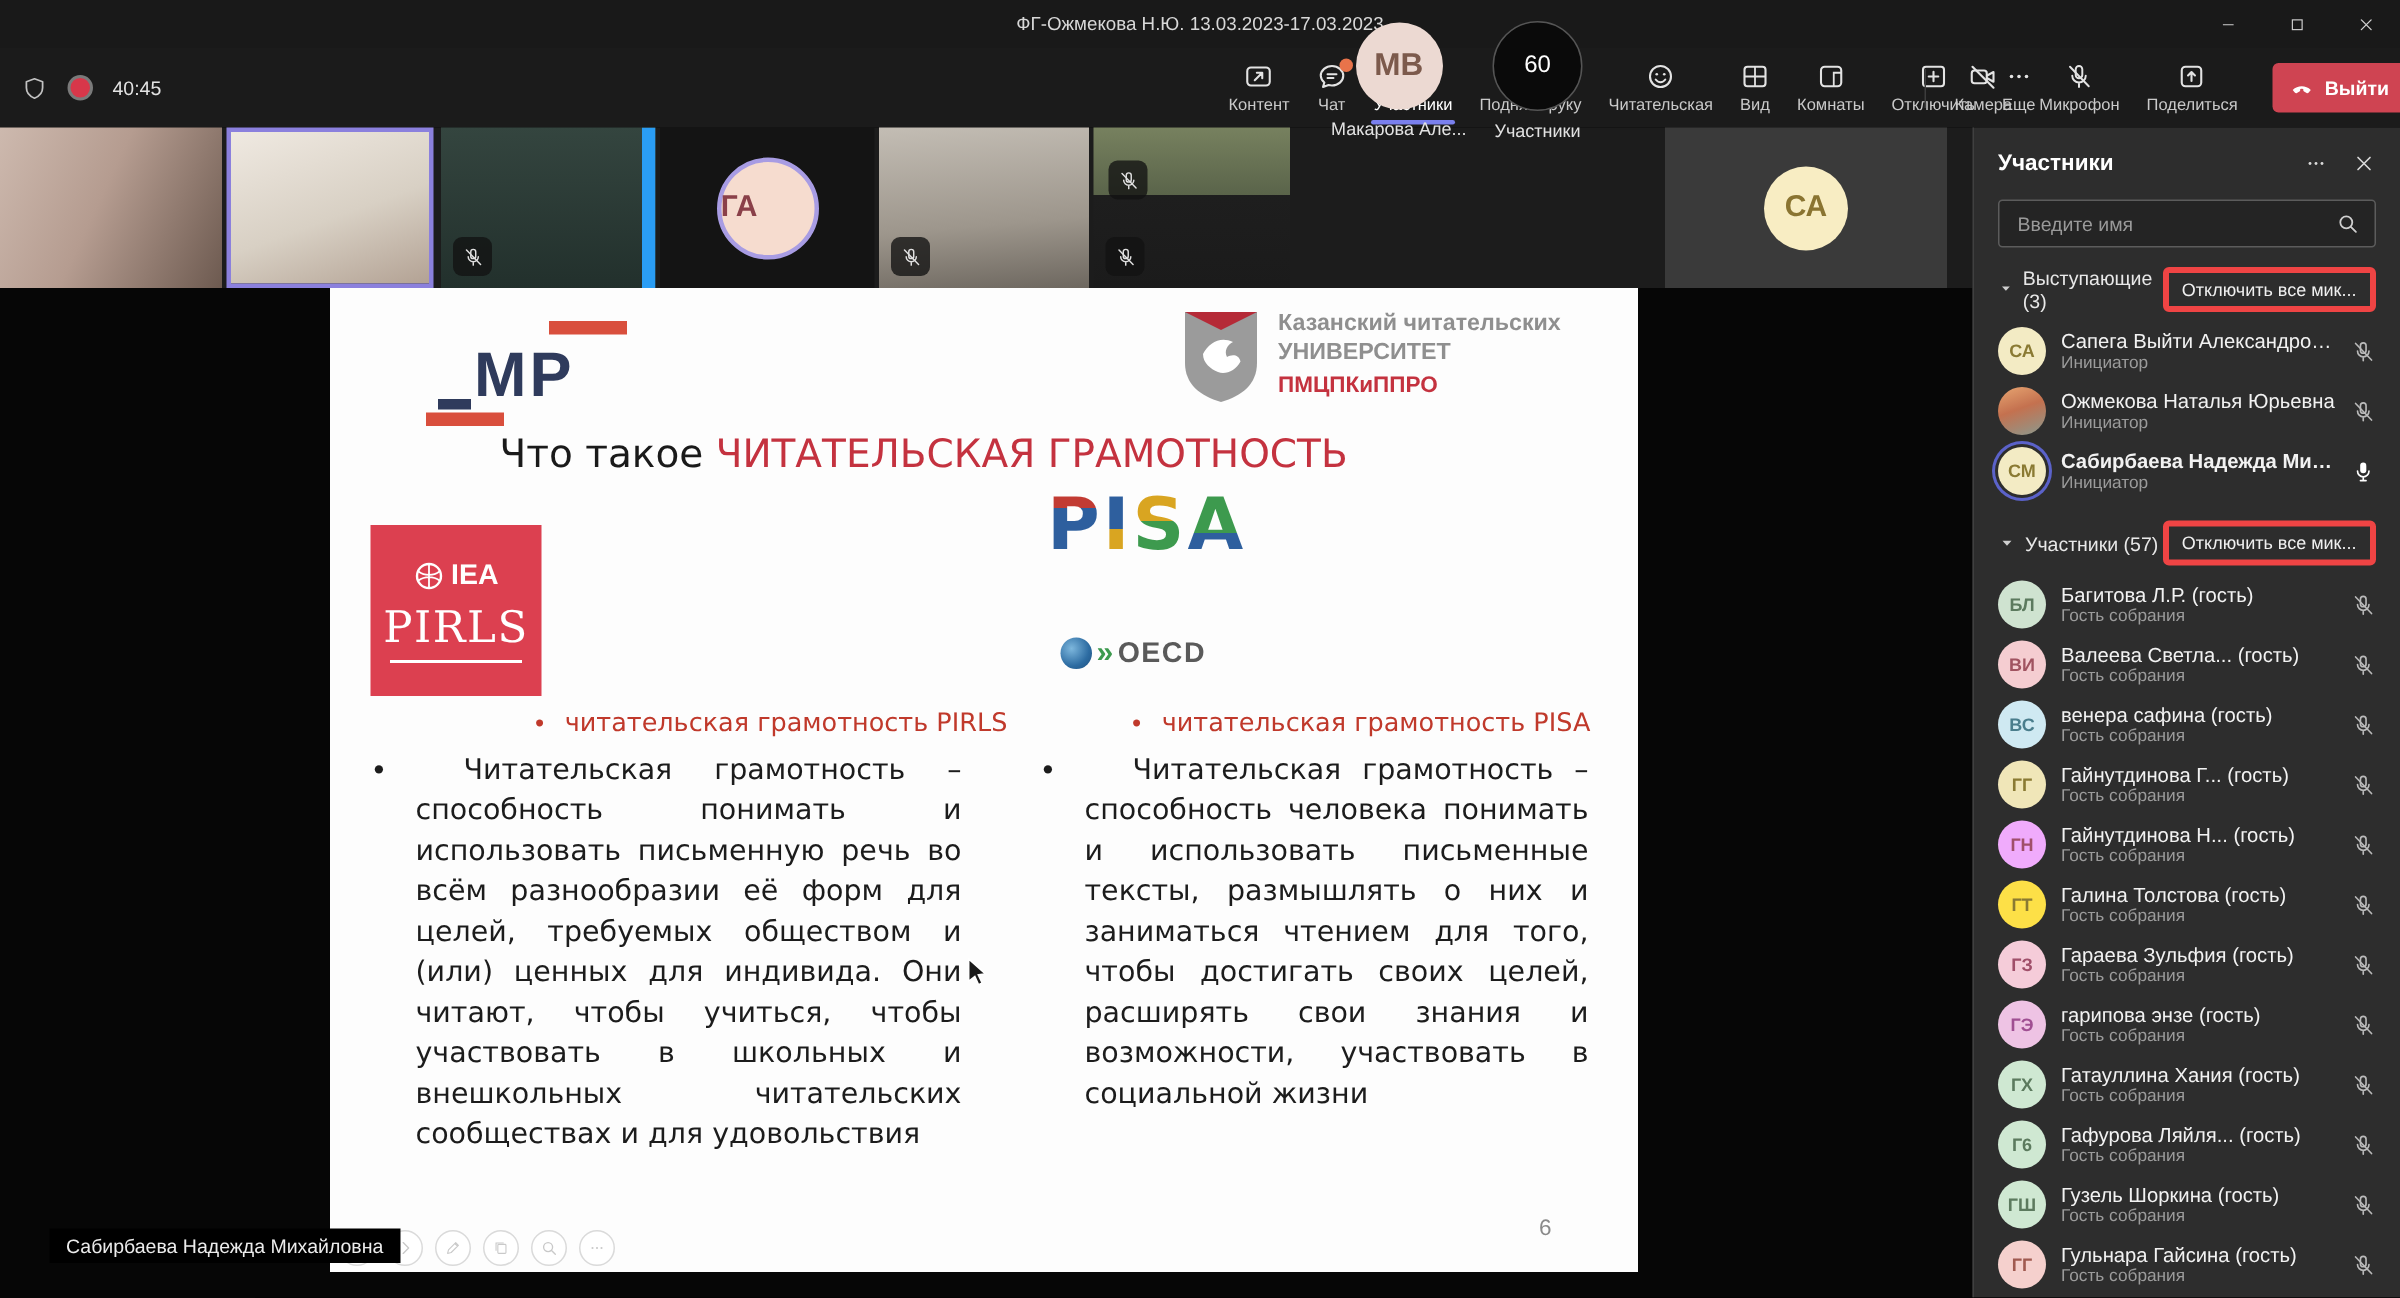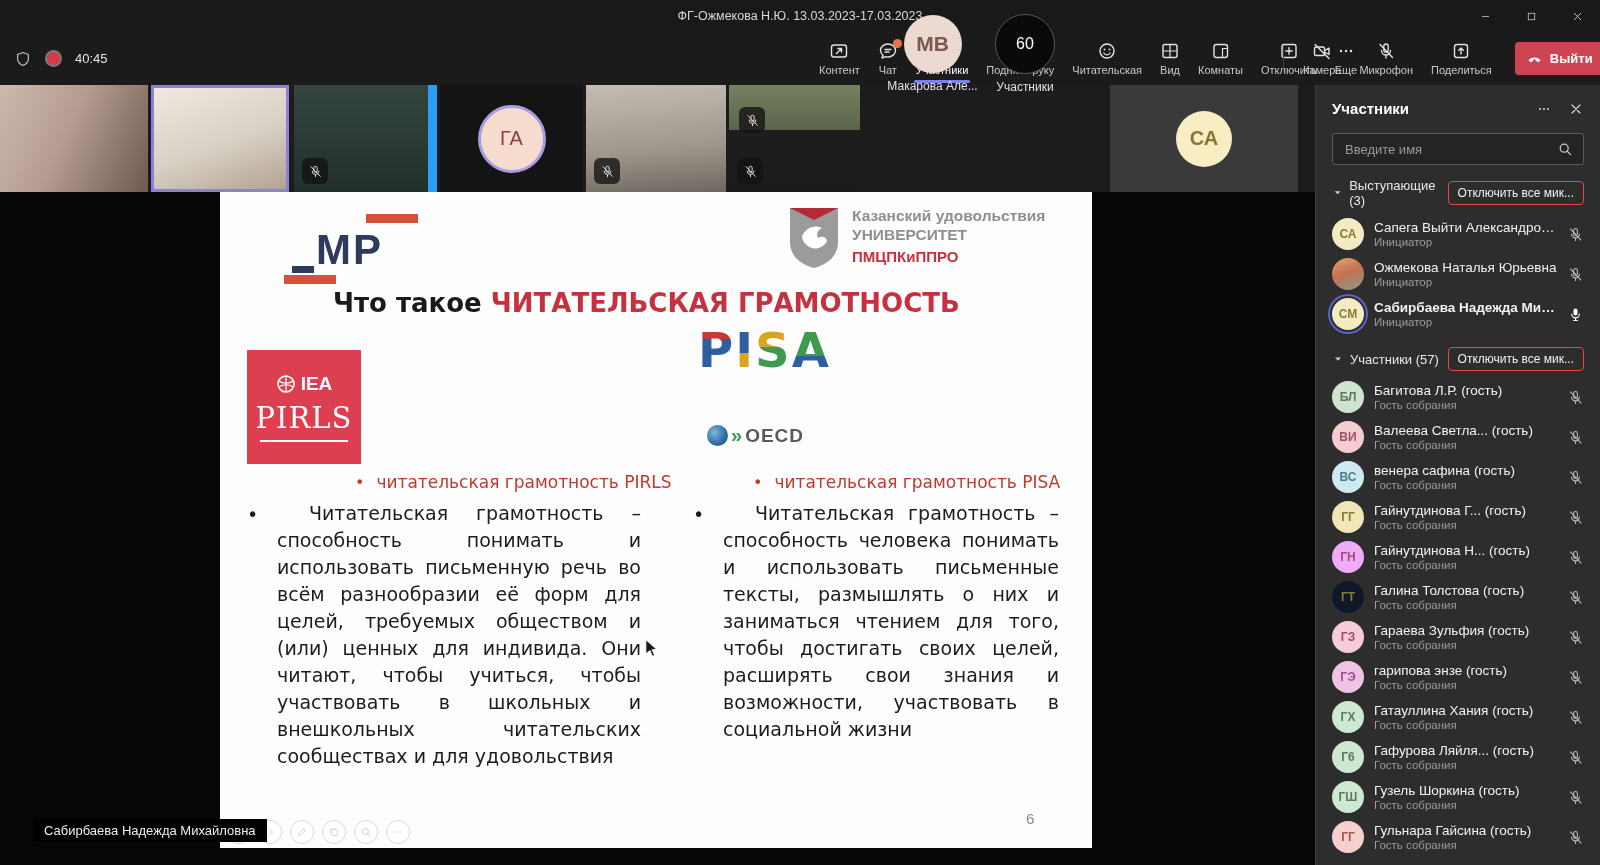--- a/index.html
+++ b/index.html
@@ -37,43 +37,43 @@
   .strip{position:absolute;left:0;top:85px;width:1315px;height:107px;background:#1c1c1c;}
   .tile{position:absolute;top:0;height:107px;box-sizing:border-box;display:flex;align-items:center;justify-content:center;overflow:hidden;}
   .tile:nth-of-type(1){left:0;width:148px;}
   .tile:nth-of-type(2){left:151px;width:138px;}
   .tile:nth-of-type(3){left:294px;width:143px;}
   .tile:nth-of-type(4){left:440px;width:143px;}
   .tile:nth-of-type(5){left:586px;width:140px;}
   .tile:nth-of-type(6){left:729px;width:131px;}
   .tile.active{border:3px solid #8b80dd;}
   .tile .edge{position:absolute;right:0;top:0;bottom:0;width:9px;background:#2a9df4;}
-  .tile-avatar{width:62px;height:62px;border-radius:50%;border:3px solid #a89ce3;display:flex;align-items:center;justify-content:center;
-       font-size:20px;font-weight:normal;}
+  .tile-avatar{width:62px;height:62px;border-radius:50%;border:3px solid #a89ce3;display:flex;align-items:center;justify-content:flex-start;
+       font-size:20px;font-weight:bold;}
   .mute-badge{position:absolute;left:8px;bottom:8px;width:26px;height:26px;border-radius:6px;background:rgba(18,18,18,.78);
        display:flex;align-items:center;justify-content:center;color:#e0e0e0;}
   .mute-badge svg{width:15px;height:15px;}
   .mute-badge.top{left:10px;top:22px;bottom:auto;}
   .strip-av{position:absolute;top:0;height:107px;display:flex;flex-direction:column;align-items:center;justify-content:center;gap:6px;}
   .strip-av .circ{width:58px;height:58px;border-radius:50%;display:flex;align-items:center;justify-content:center;font-size:21px;font-weight:bold;}
   .strip-av .lbl{font-size:12px;color:#e2e2e2;white-space:nowrap;}
   .av-mv{left:880px;width:105px;}
   .av-count{left:985px;width:80px;}
   .av-count .circ{background:#0a0a0a;border:1px solid #555;color:#fff;font-size:16px;font-weight:normal;}
   .tile-ca{position:absolute;left:1110px;top:0;width:188px;height:107px;background:#3a3a3a;display:flex;align-items:center;justify-content:center;}
   .tile-ca .circ{width:56px;height:56px;border-radius:50%;display:flex;align-items:center;justify-content:center;font-size:20px;font-weight:bold;}
   
   .stage{position:absolute;left:0;top:192px;width:1315px;height:673px;background:#060606;}
   .slide{position:absolute;left:220px;top:0;width:872px;height:656px;background:#fdfdfd;color:#1c1c1c;}
   .mp-logo{position:absolute;left:70px;top:22px;width:120px;height:72px;}
   .mp-text{position:absolute;left:26px;top:12px;font-size:42px;font-weight:bold;color:#2f3b5c;letter-spacing:2px;font-family:"Liberation Sans",sans-serif;}
   .mp-bar-top{position:absolute;top:0;left:76px;width:52px;height:9px;background:#d94f3d;}
   .mp-bar-bot{position:absolute;bottom:2px;left:-6px;width:52px;height:9px;background:#d94f3d;}
   .mp-underscore{position:absolute;bottom:13px;left:2px;width:22px;height:7px;background:#2f3b5c;}
-  .slide-title{position:absolute;left:113px;top:96px;font-size:26px;font-weight:bold;white-space:nowrap;font-family:"DejaVu Sans",sans-serif;}
+  .slide-title{position:absolute;left:113px;top:96px;font-size:26px;font-weight:normal;white-space:nowrap;font-family:"DejaVu Sans",sans-serif;}
   .slide-title .t-black{color:#1a1a1a;}
   .slide-title .t-red{color:#c4323f;}
   .kfu{position:absolute;left:568px;top:14px;display:flex;gap:12px;align-items:flex-start;}
   .kfu-shield{width:52px;height:64px;}
   .kfu-l1,.kfu-l2{font-size:15.5px;font-weight:bold;color:#8f8f8f;line-height:19px;}
   .kfu-l3{font-size:15px;font-weight:bold;color:#c4323f;margin-top:4px;}
   .pirls{position:absolute;left:27px;top:158px;width:114px;height:114px;background:#dc4050;color:#fff;
        display:flex;flex-direction:column;align-items:center;justify-content:center;}
   .pirls-top{display:flex;align-items:center;gap:5px;font-size:19px;font-weight:bold;}
   .pirls-top svg{width:20px;height:20px;}
@@ -114,21 +114,21 @@
   .p-header-icons{display:flex;gap:16px;color:#d9d9d9;}
   .p-header-icons svg{width:16px;height:16px;}
   .p-search{margin:8px 16px 0 16px;height:32px;background:#242424;border:1px solid #5c5c5c;border-radius:3px;
        display:flex;align-items:center;padding:0 10px;box-sizing:border-box;}
   .p-search input{flex:1;background:transparent;border:none;outline:none;color:#d8d8d8;font-size:13px;font-family:"Liberation Sans",sans-serif;}
   .p-search input::placeholder{color:#9a9a9a;}
   .p-search .s-ic{color:#cfcfcf;width:16px;height:16px;}
   .p-section{margin-top:13px;padding:0 16px;display:flex;align-items:center;justify-content:space-between;}
   .p-sec-left{display:flex;align-items:center;gap:6px;color:#e8e8e8;font-size:13px;}
   .p-sec-left .tri{width:12px;height:12px;color:#cfcfcf;}
-  .mute-all{border:1px solid #ef4444;border-radius:4px;background:transparent;color:#f0f0f0;
+  .mute-all{border:4px solid #ef4444;border-radius:4px;background:transparent;color:#f0f0f0;
        font-size:12px;padding:4px 9px;font-family:"Liberation Sans",sans-serif;white-space:nowrap;}
   .p-list{margin-top:6px;}
   .p-row{height:40px;padding:0 16px;display:flex;align-items:center;gap:10px;}
   .avatar{width:32px;height:32px;border-radius:50%;flex:none;display:flex;align-items:center;justify-content:center;
        font-size:12px;font-weight:bold;box-sizing:border-box;}
   .avatar.ring{box-shadow:0 0 0 2px #2d2d2d,0 0 0 4px #5b62c9;}
   .p-row-text{min-width:0;flex:1;}
   .p-name{font-size:13.5px;color:#f2f2f2;white-space:nowrap;overflow:hidden;text-overflow:ellipsis;max-width:195px;}
   .p-name.bold{font-weight:bold;}
   .p-sub{font-size:11.5px;color:#9b9b9b;margin-top:1px;}
@@ -422,21 +422,21 @@
       <span class="mp-bar-bot"></span>
       <span class="mp-text">МР</span>
     </div>
     <div class="kfu">
       <svg class="kfu-shield" viewBox="0 0 52 64">
         <path d="M2 2h48v34c0 14-10 22-24 26C12 58 2 50 2 36z" fill="#9b9b9b"></path>
         <path d="M2 2h48l-24 12z" fill="#b52a37"></path>
         <path d="M14 30c4-8 12-12 20-8-4 2-6 6-4 10 3-2 8-2 9 3-3 6-10 9-15 7s-10-6-10-12z" fill="#fff"></path>
       </svg>
       <div>
-        <div class="kfu-l1">Казанский удовольствия</div>
+        <div class="kfu-l1">Казанский читательских</div>
         <div class="kfu-l2">УНИВЕРСИТЕТ</div>
         <div class="kfu-l3">ПМЦПКиППРО</div>
       </div>
     </div>
     <div class="slide-title">
       <span class="t-black">Что такое </span><span class="t-red">ЧИТАТЕЛЬСКАЯ ГРАМОТНОСТЬ</span>
     </div>
     <div class="pirls">
       <div class="pirls-top">
         <svg viewBox="0 0 20 20">
@@ -702,21 +702,21 @@
         <span class="mic">
           <svg viewBox="0 0 20 20">
             <rect x="7.8" y="3" width="4.4" height="8.2" rx="2.2" fill="none" stroke="currentColor" stroke-width="1.3"></rect>
             <path d="M5.5 9.5a4.5 4.5 0 0 0 9 0M10 14v3" fill="none" stroke="currentColor" stroke-width="1.3" stroke-linecap="round"></path>
             <path d="M4 3.5l12.5 13" stroke="currentColor" stroke-width="1.3" stroke-linecap="round"></path>
           </svg>
         </span>
       </div>
 
       <div class="p-row">
-        <span class="avatar" style="background: #0f172a;">
+        <span class="avatar" style="background: #fde047;">
           <span style="color: rgb(138, 122, 51);">ГТ</span>
         </span>
         <span class="p-row-text">
           <div class="p-name">Галина Толстова (гость)</div>
           <div class="p-sub">Гость собрания</div>
         </span>
         <span class="mic">
           <svg viewBox="0 0 20 20">
             <rect x="7.8" y="3" width="4.4" height="8.2" rx="2.2" fill="none" stroke="currentColor" stroke-width="1.3"></rect>
             <path d="M5.5 9.5a4.5 4.5 0 0 0 9 0M10 14v3" fill="none" stroke="currentColor" stroke-width="1.3" stroke-linecap="round"></path>

